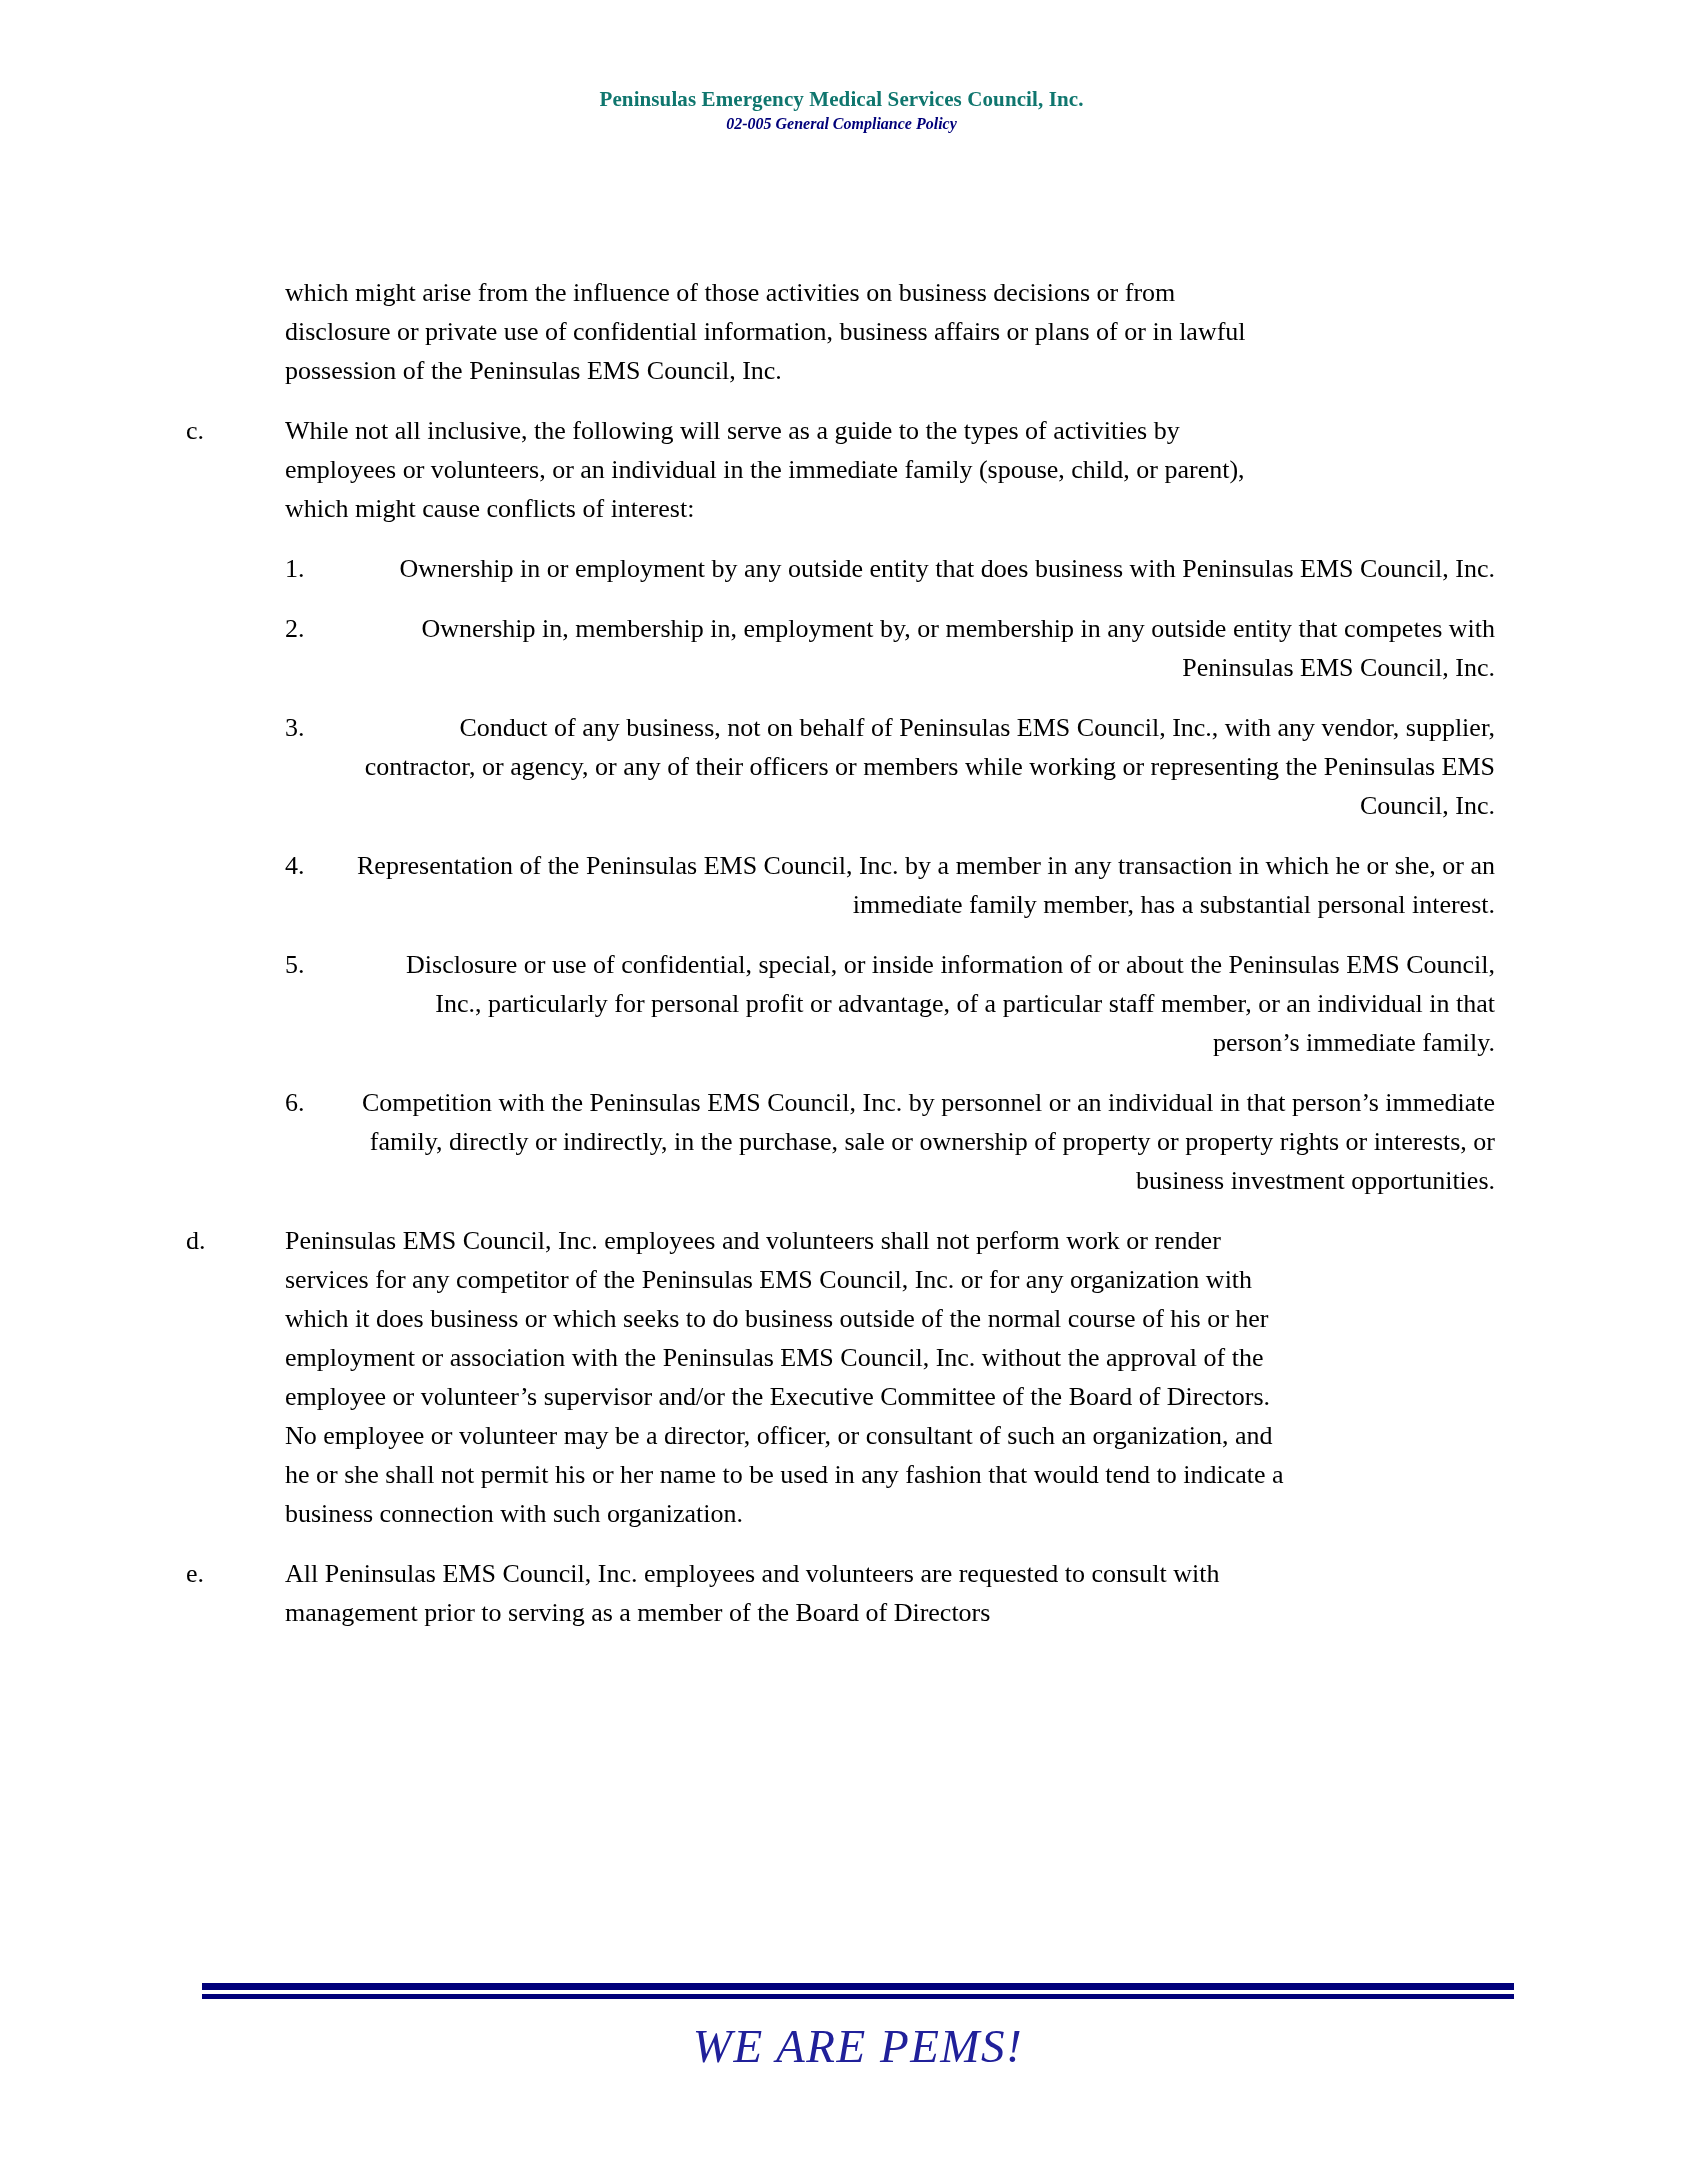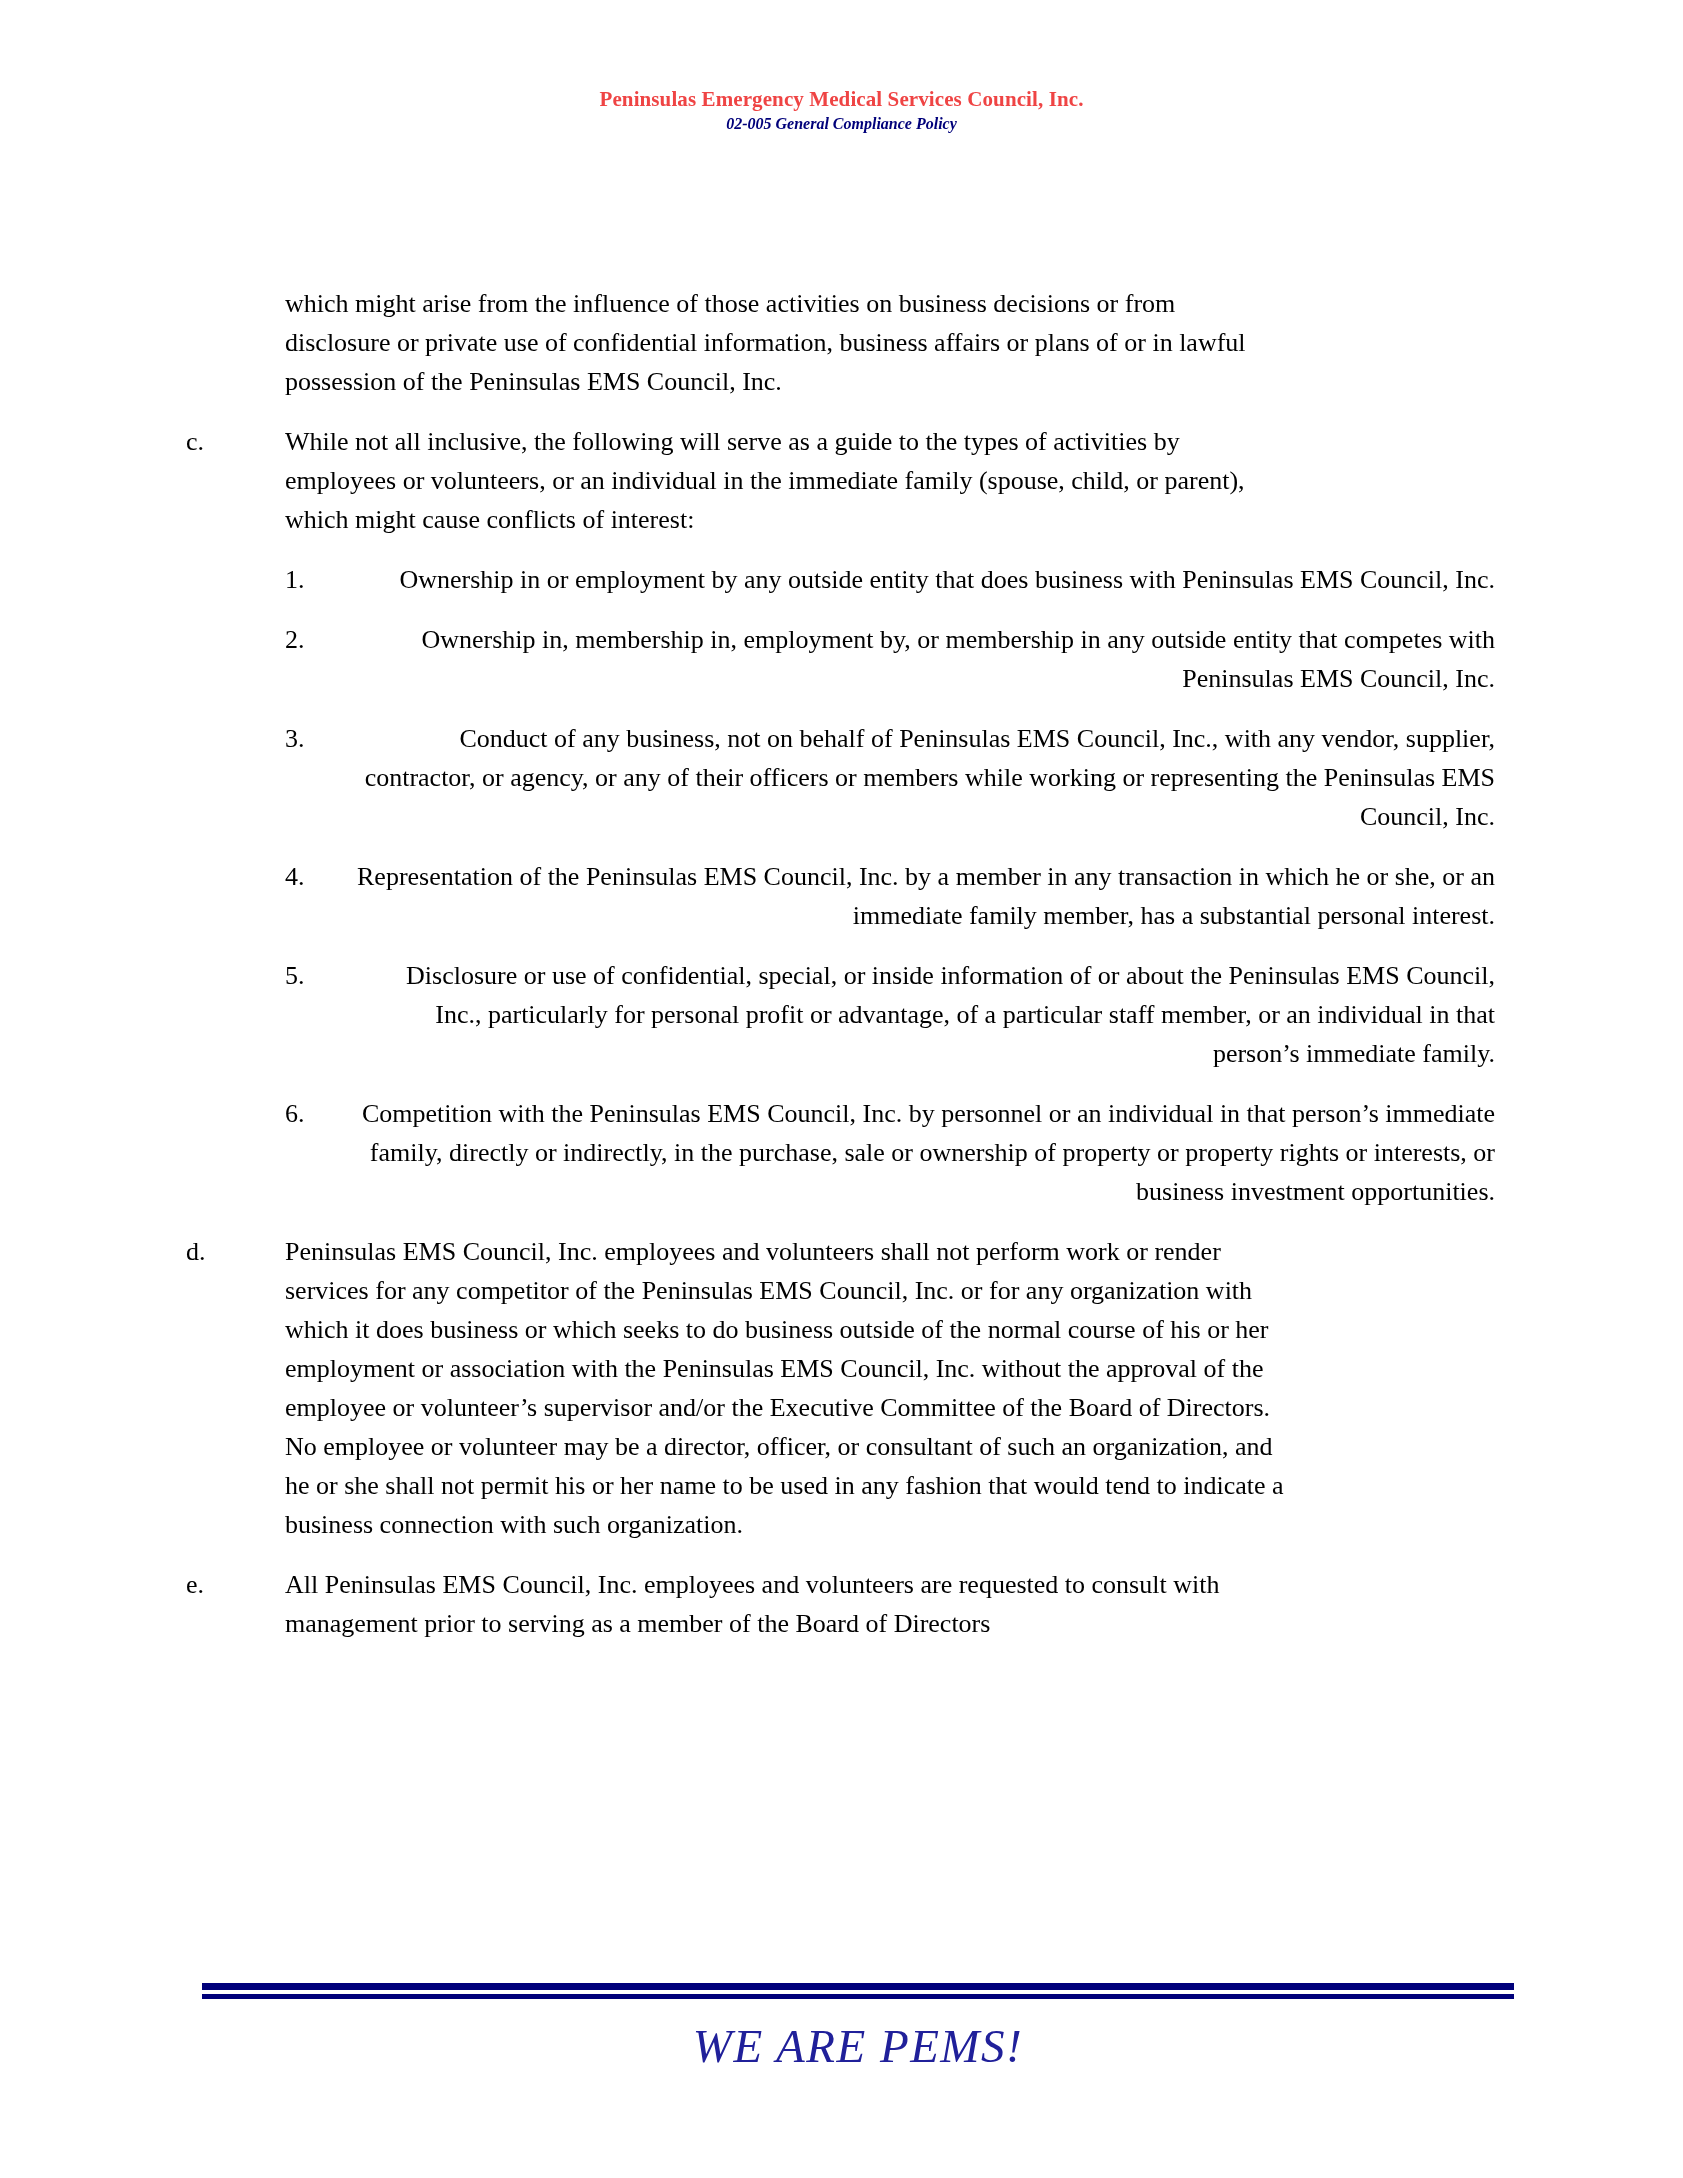--- a/index.html
+++ b/index.html
@@ -28,21 +28,21 @@
     position: absolute;
     top: 87px;
     left: 0;
     width: 1683px;
     text-align: center;
   }
   .header-title {
     font-family: "Liberation Serif", "DejaVu Serif", serif;
     font-weight: bold;
     font-size: 21px;
-    color: #ef4444;
+    color: #0f766e;
     letter-spacing: 0.1px;
     line-height: 1.15;
     white-space: nowrap;
   }
   .header-subtitle {
     font-family: "Liberation Serif", "DejaVu Serif", serif;
     font-style: italic;
     font-weight: bold;
     font-size: 16px;
     color: #00007a;
@@ -62,21 +62,20 @@
   .para {
     display: flex;
     align-items: flex-start;
     font-size: 26px;
     line-height: 39px;
   }
 
   
   .para.cont {
     margin-left: 99px;
-    margin-top: 11px;
   }
   .para.cont .para-text {
     width: 1000px;
   }
 
   
   .para.lettered {
     margin-top: 21px;
   }
   .para.lettered .marker {

